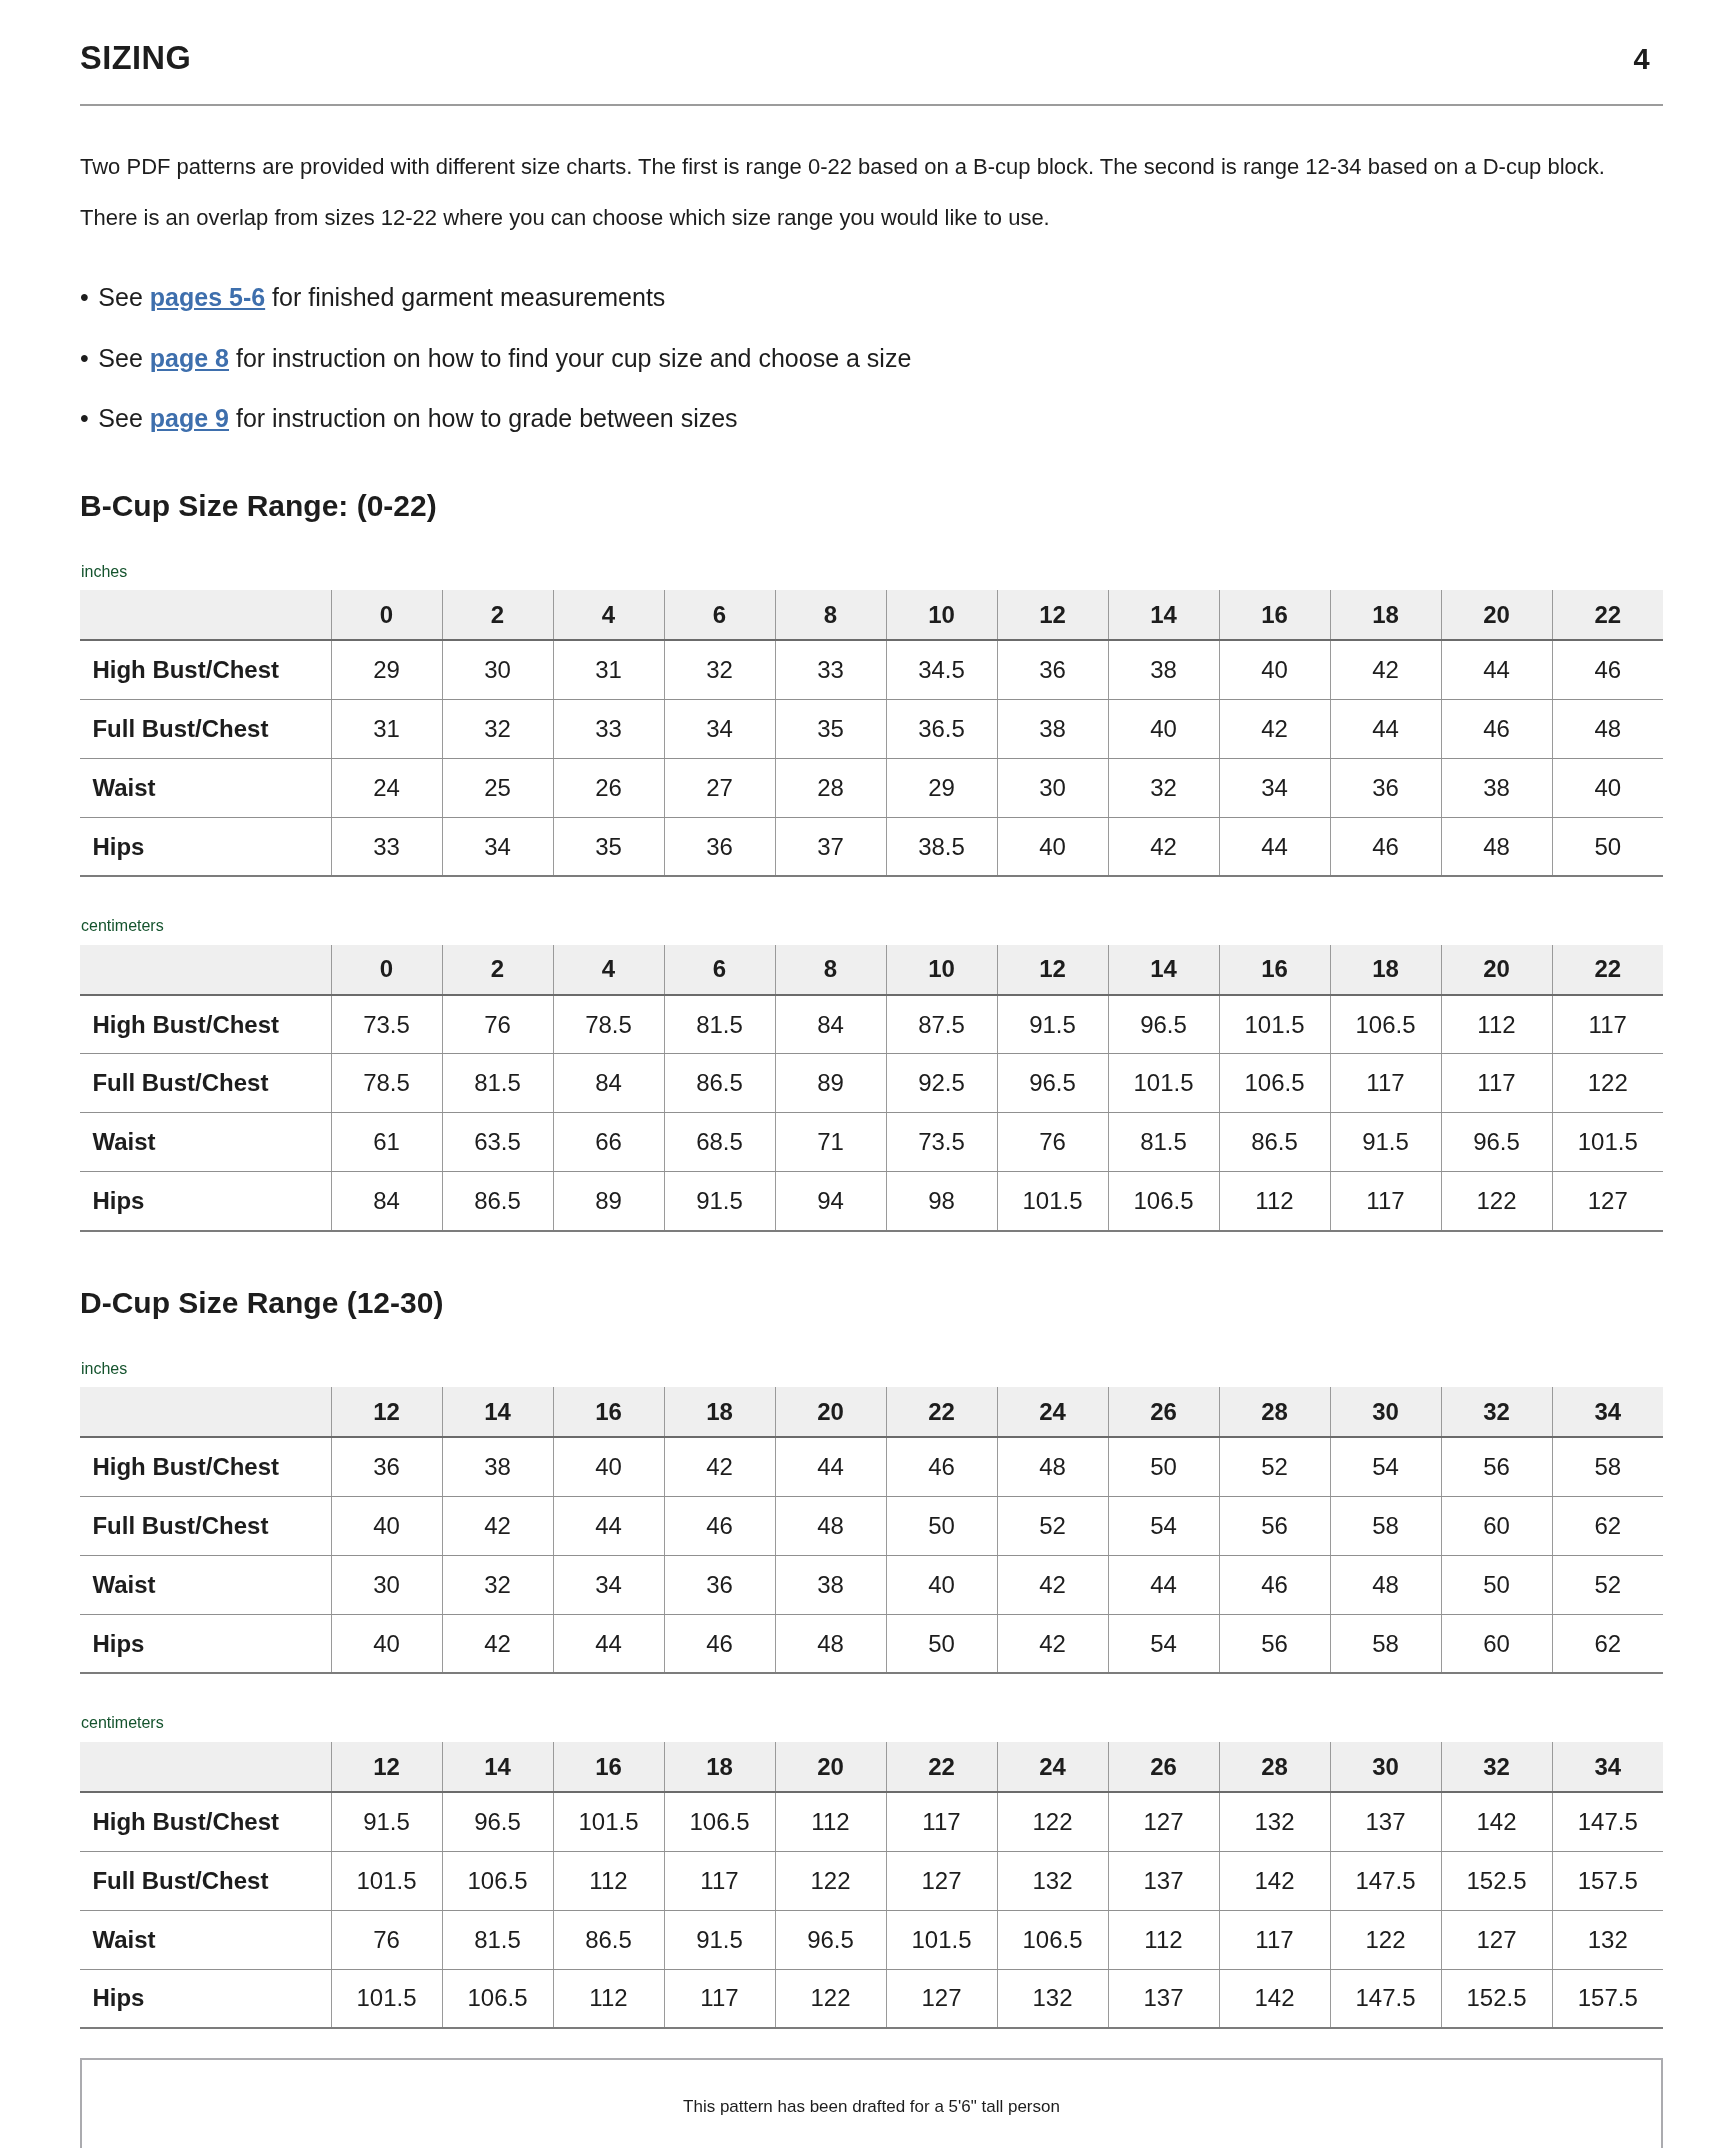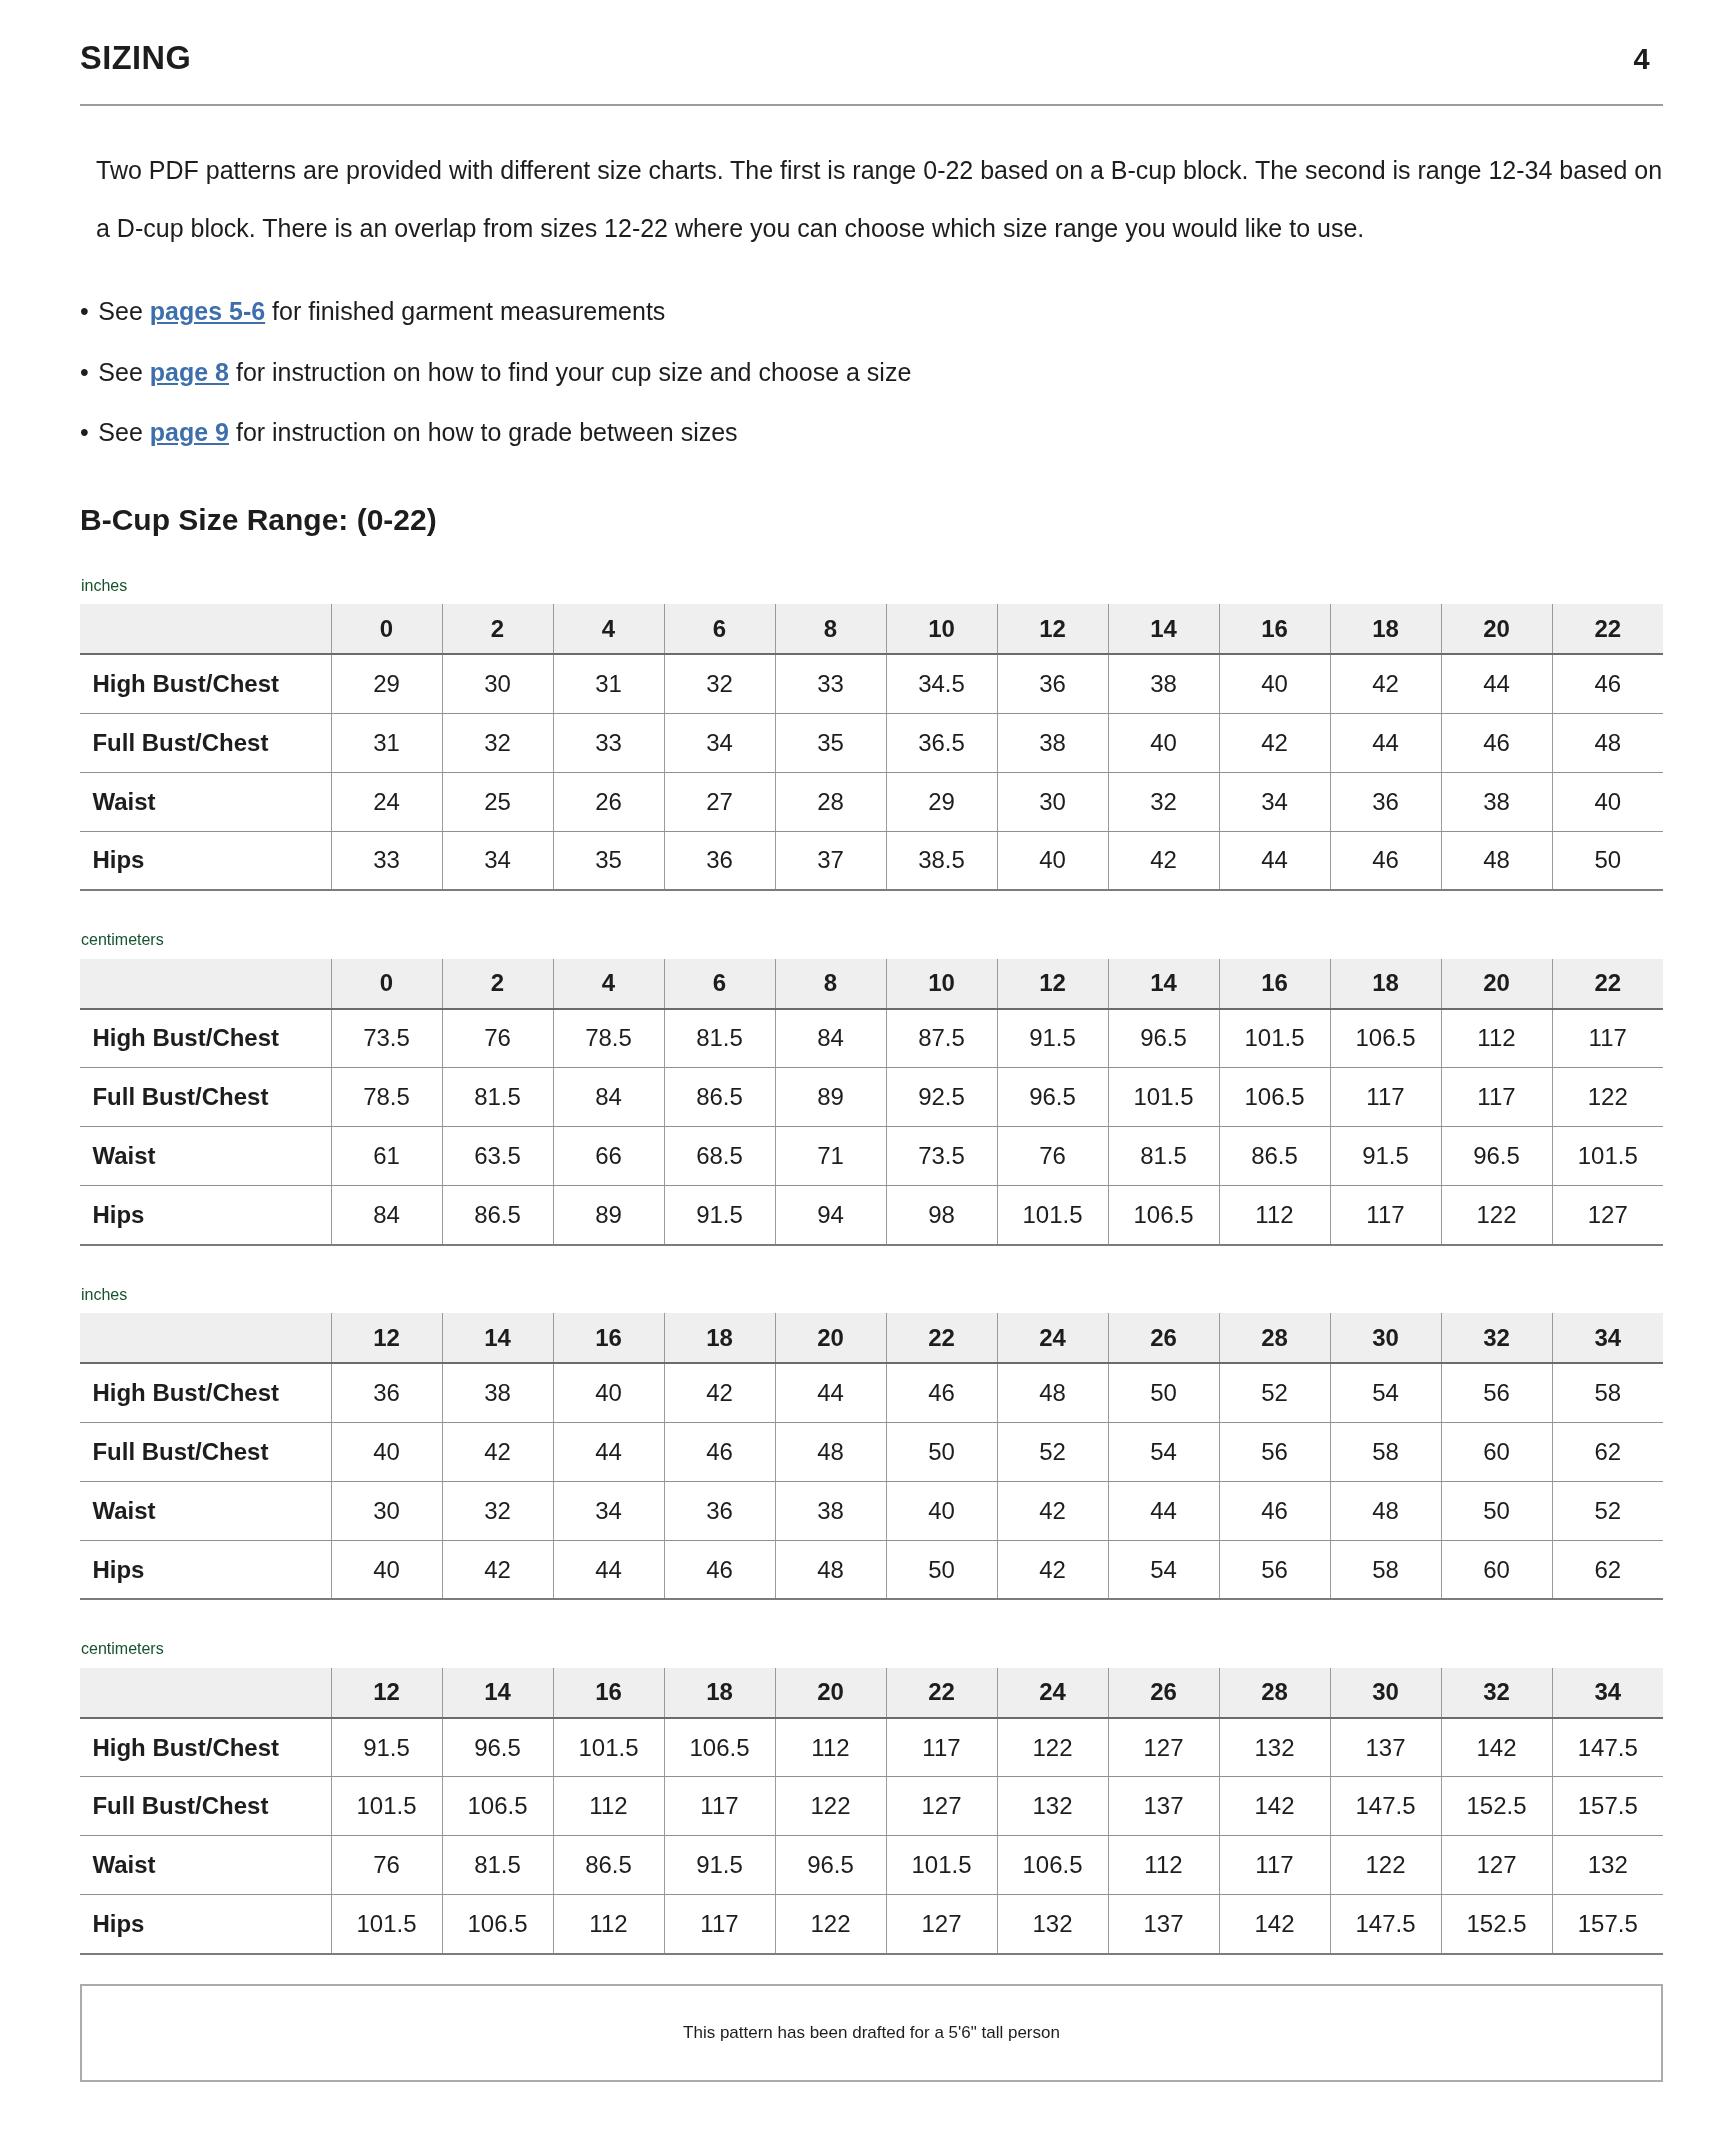--- a/index.html
+++ b/index.html
@@ -31,22 +31,22 @@
     margin-right: 13.4px;
   }
   .header-rule {
     border: none;
     border-top: 2.9px solid #9c9c9c;
     margin: 27px 0 0 0;
   }
 
   
   .intro {
-    margin: 36px 0 0 16px;
-    font-size: 25px;
+    margin: 36px 0 0 0;
+    font-size: 22px;
     line-height: 2.3;
     max-width: 1587px;
   }
 
   
   .bullet-list {
     list-style: none;
     margin: 38px 0 0 0;
     padding: 0;
   }
@@ -328,20 +328,21 @@
             <td>98</td>
             <td>101.5</td>
             <td>106.5</td>
             <td>112</td>
             <td>117</td>
             <td>122</td>
             <td>127</td>
           </tr>
         </tbody>
       </table>
+      <h2 class="section-heading">D-Cup Size Range (12-30)</h2>
       <div class="unit-label">inches</div>
       <table class="size-table">
         <colgroup>
           <col class="label-col">
           <col>
           <col>
           <col>
           <col>
           <col>
           <col>

